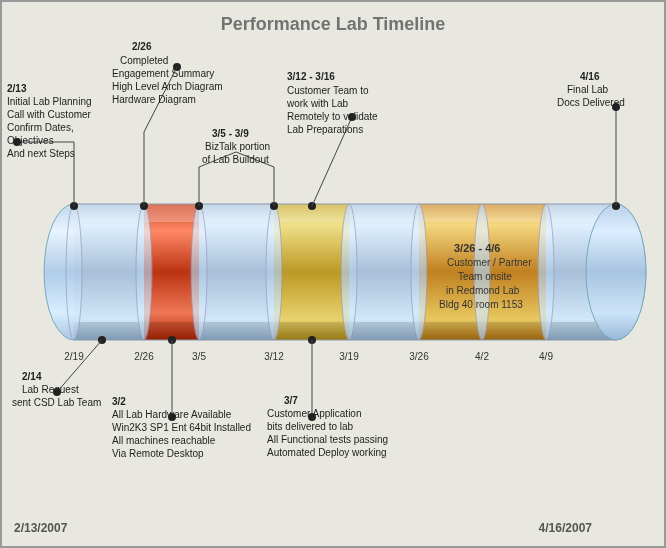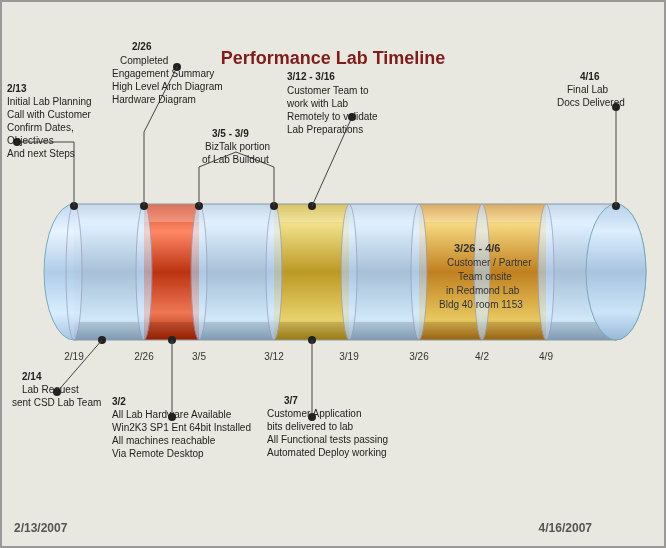--- a/index.html
+++ b/index.html
@@ -19,22 +19,21 @@
       background: #e8e8e0;
       border: 2px solid #999;
       position: relative;
     }
 
     #title {
       text-align: center;
       font-size: 18px;
       font-weight: bold;
       padding-top: 12px;
-      color: #7f1d1d;
-      margin-top: 34px;
+      color: #737373;
     }
   </style>
 </head>
 <body>
 
 <div id="main-container">
 
   <div id="title">Performance Lab Timeline</div>
 
   <svg width="666" height="548" style="position:absolute;top:0;left:0;">

